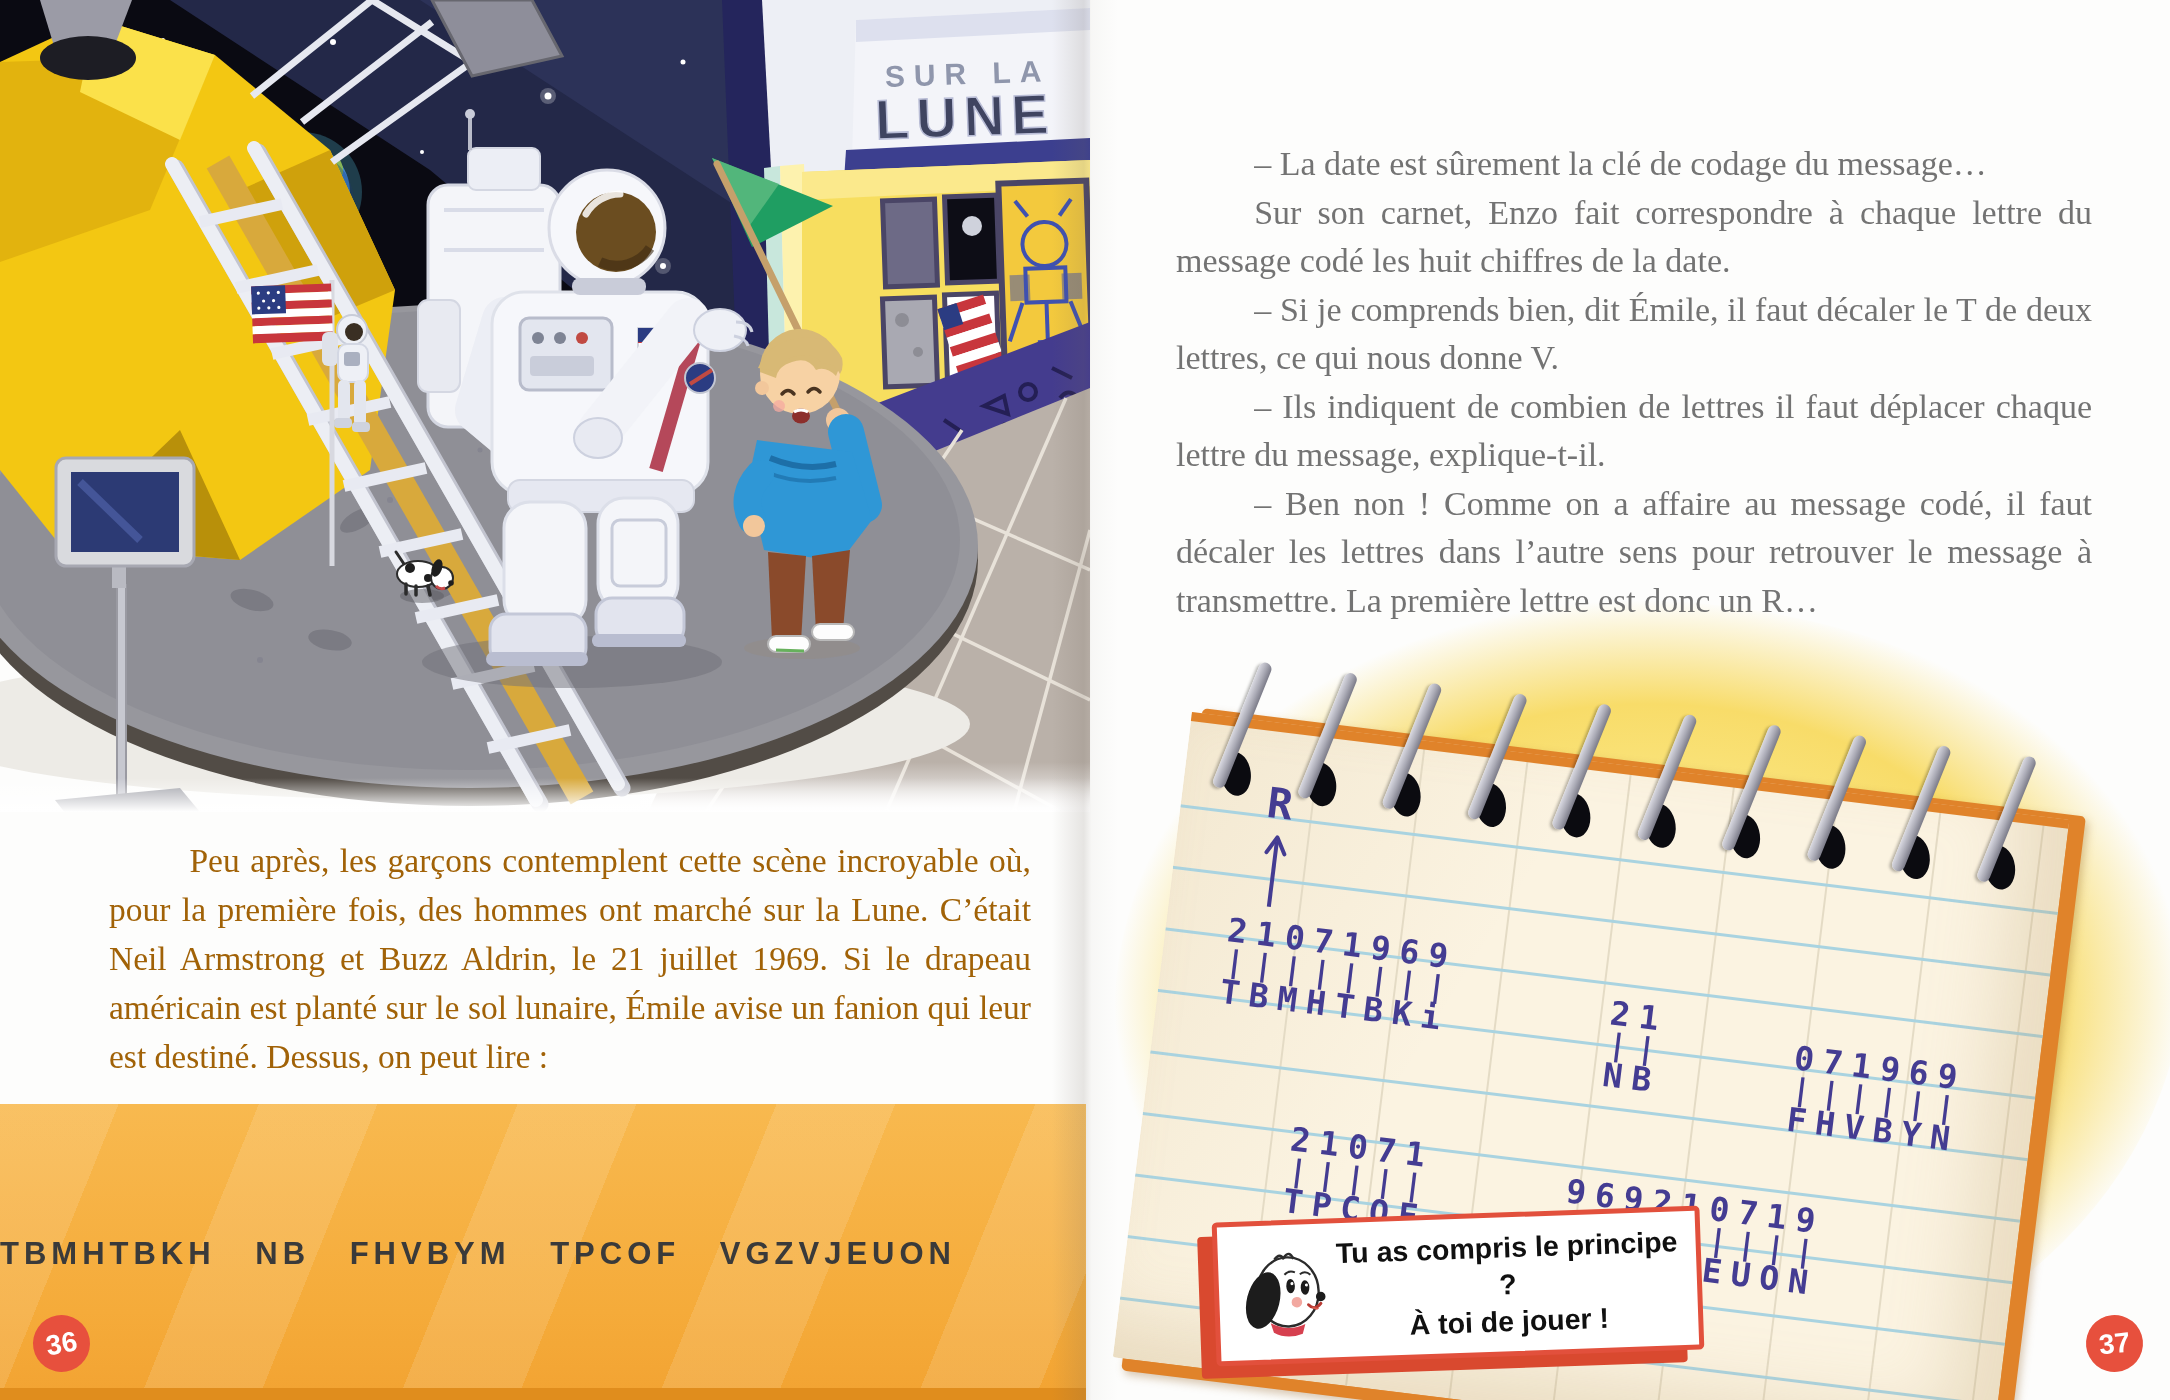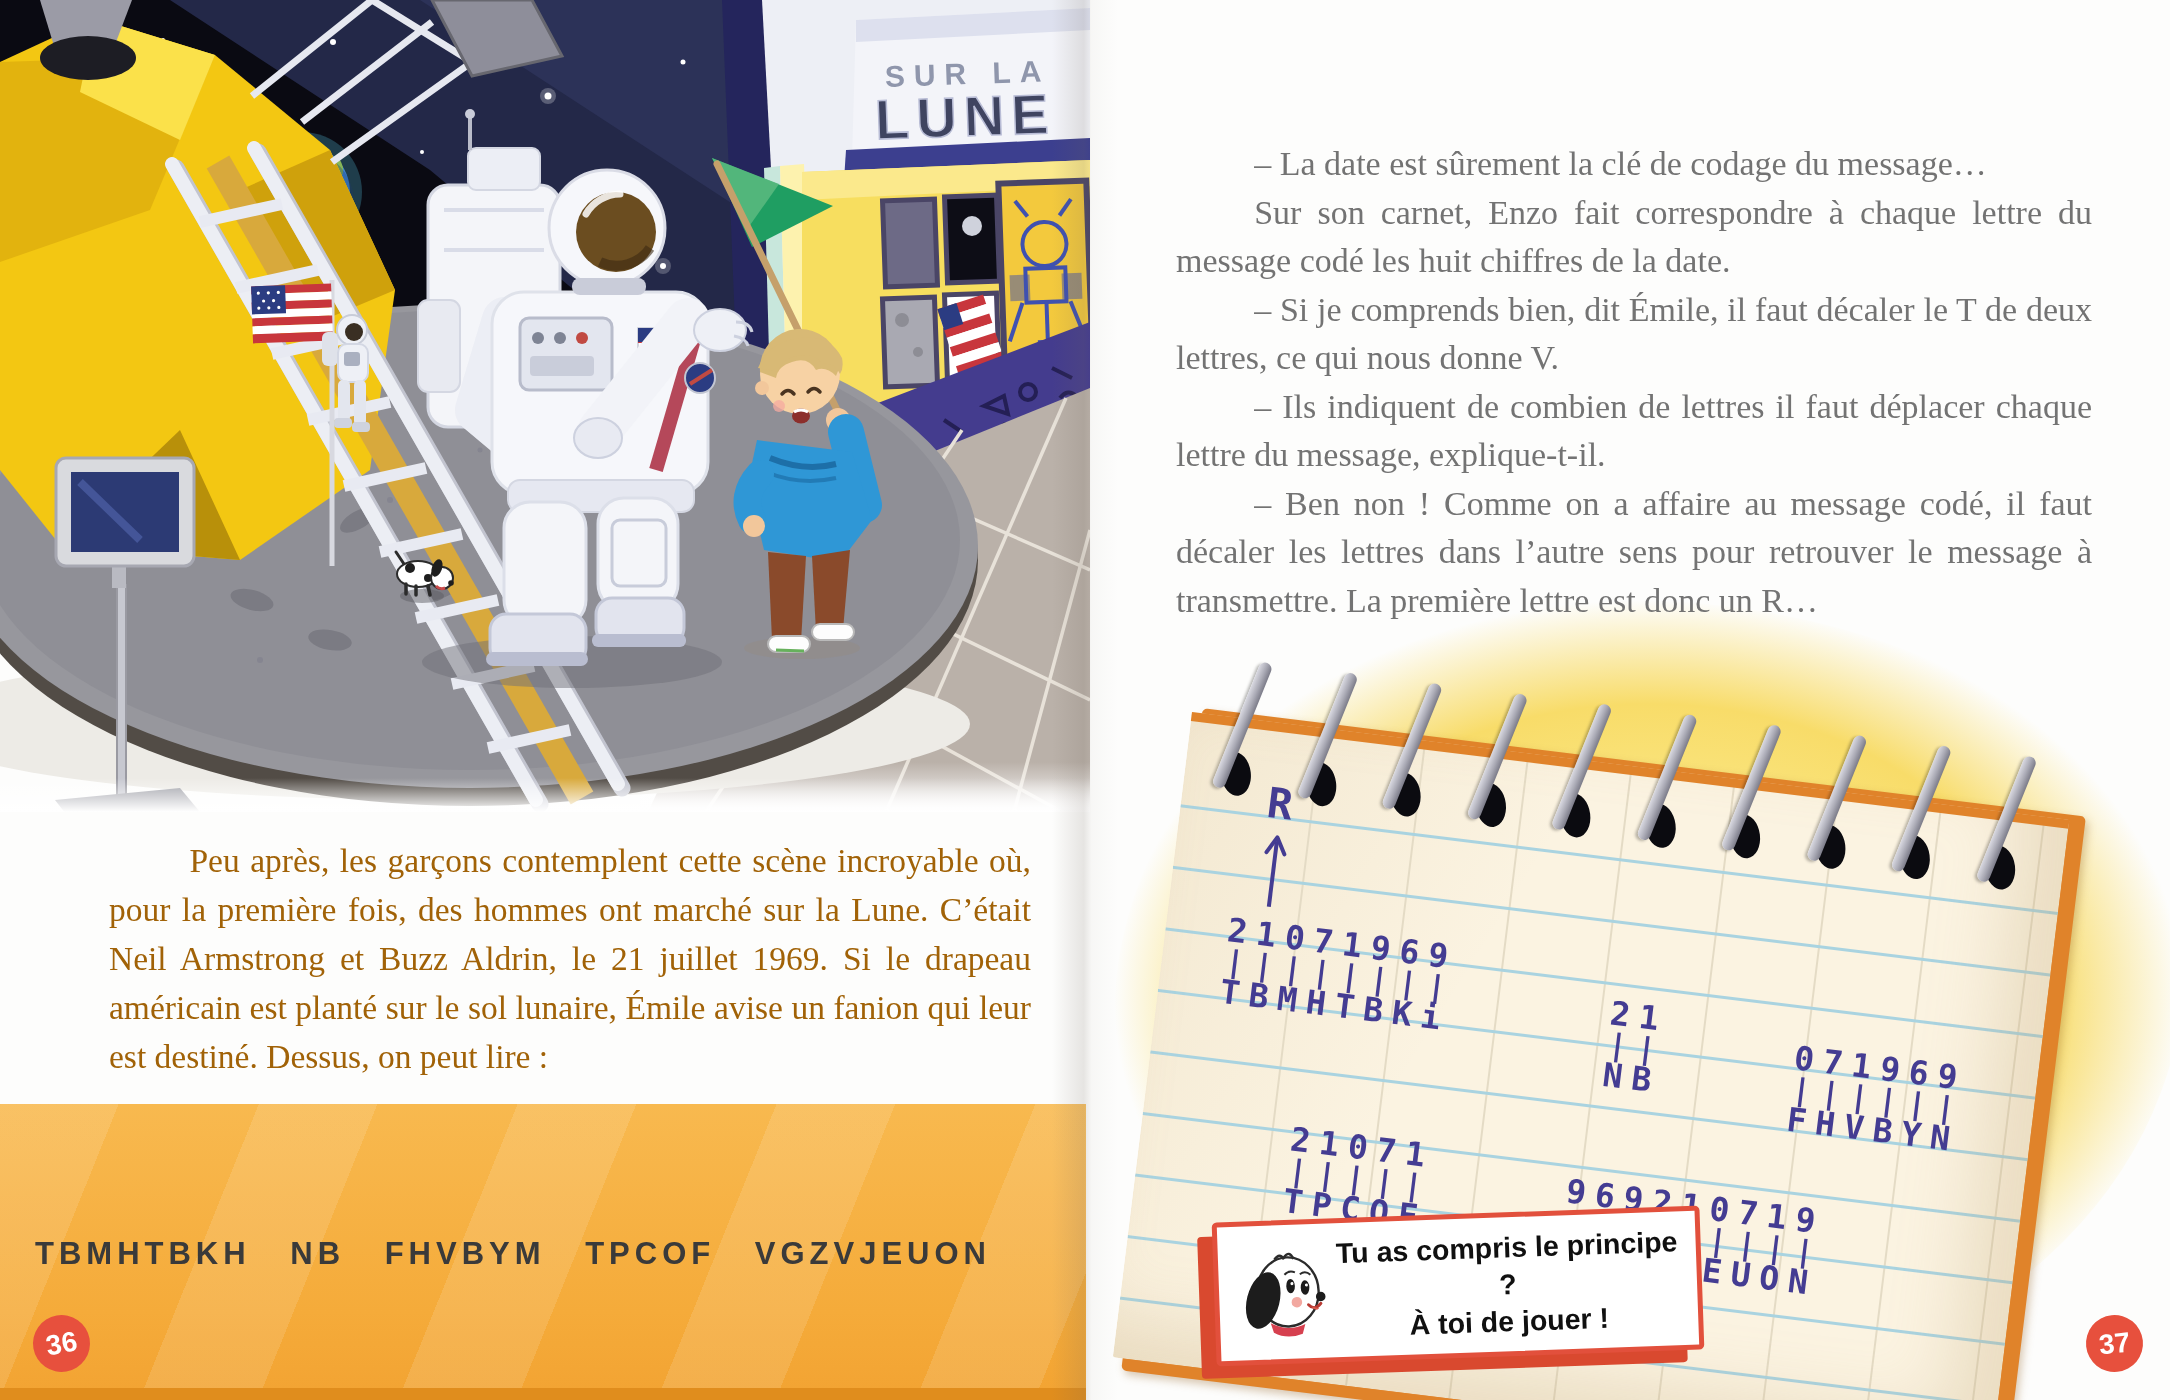--- a/index.html
+++ b/index.html
@@ -10,21 +10,21 @@
     background:linear-gradient(to right,rgba(110,100,90,0) 0%,rgba(110,100,90,0.16) 48%,rgba(110,100,90,0.04) 60%,rgba(110,100,90,0) 100%);}
   
   .illustration{position:absolute;left:0;top:0;width:1090px;height:812px;}
   .left-text{position:absolute;left:82px;top:836px;width:922px;font-size:33.5px;line-height:49px;
     text-align:justify;text-indent:2.4em;color:#a16207;margin-left:27px;}
   .band{position:absolute;left:0;top:1104px;width:1086px;height:296px;overflow:hidden;
     background:linear-gradient(180deg,#f8b94f 0%,#f5ab3a 70%,#f2a332 100%);}
   .band::before{content:"";position:absolute;inset:0;
     background:repeating-linear-gradient(112deg,rgba(255,255,255,0.12) 0 110px,rgba(255,255,255,0) 110px 240px);}
   .band::after{content:"";position:absolute;left:0;right:0;bottom:0;height:12px;background:#e08d1d;}
-  .code-line{position:absolute;left:0;right:60px;top:132px;text-align:center;
+  .code-line{position:absolute;left:0;right:60px;top:132px;text-align:left;
     font-family:"Liberation Sans",sans-serif;font-weight:bold;font-size:31px;
     letter-spacing:5px;word-spacing:26px;color:#3a3a3a;white-space:nowrap;}
   .badge{position:absolute;width:57px;height:57px;border-radius:50%;background:#e7503d;color:#fff;
     font-family:"Liberation Sans",sans-serif;font-weight:bold;font-size:28px;z-index:6;
     display:flex;align-items:center;justify-content:center;}
   .badge-36{left:33px;top:1315px;transform:rotate(-10deg);}
   .badge-37{left:2086px;top:1315px;transform:rotate(-6deg);}
   
   .right-text{position:absolute;left:1176px;top:140px;width:916px;font-size:34px;line-height:48.5px;
     text-align:justify;color:#737373;z-index:2;}

